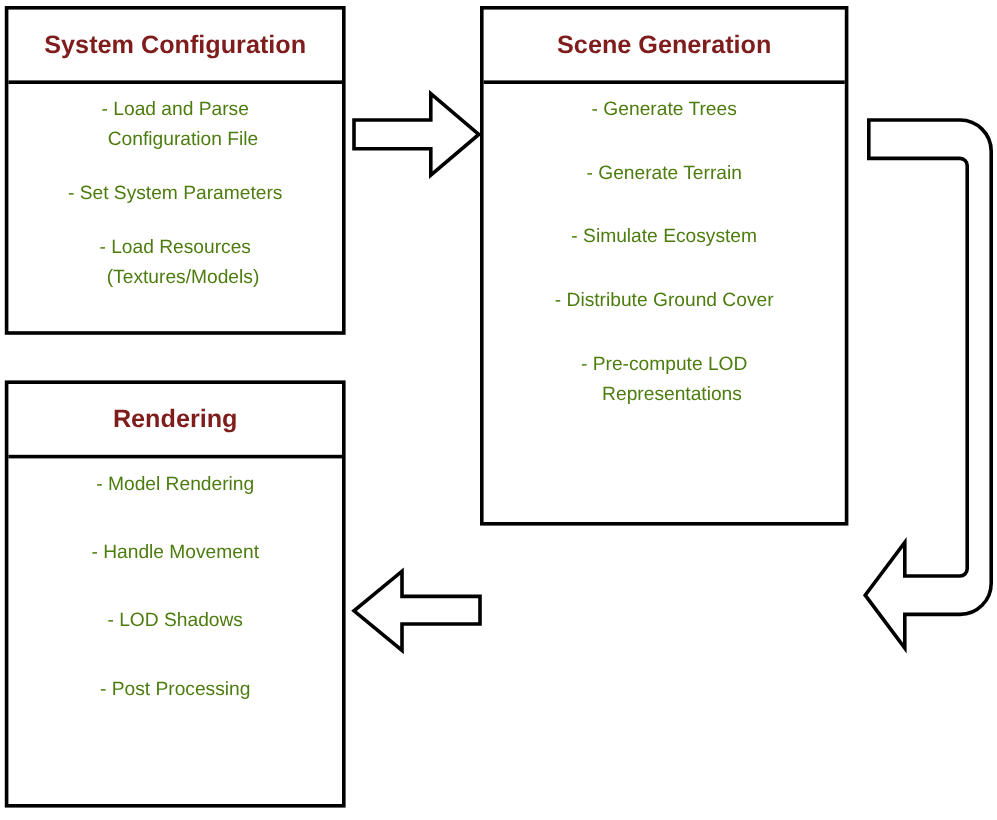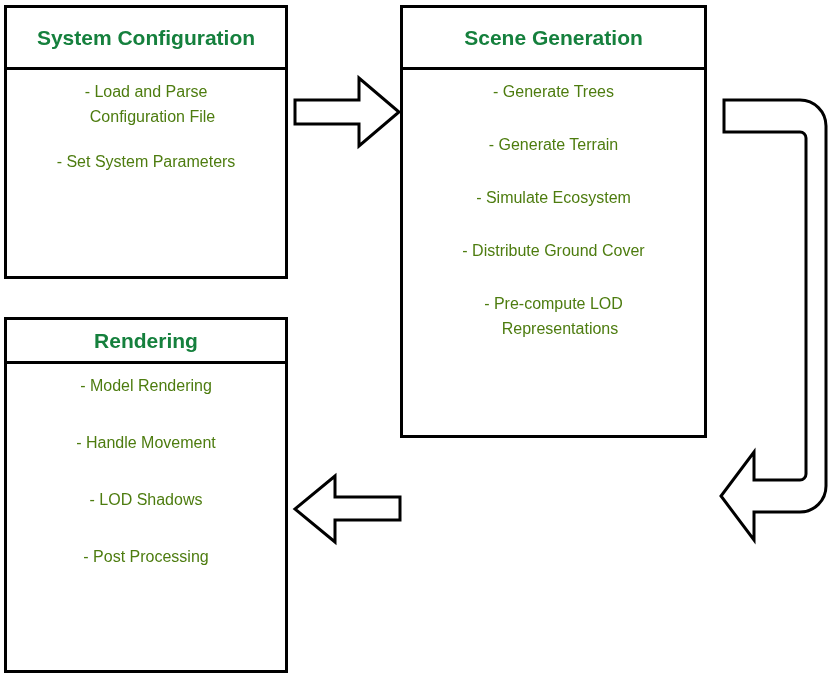--- a/index.html
+++ b/index.html
@@ -27,21 +27,21 @@
     background: #ffffff;
   }
   .node-title {
     box-sizing: border-box;
     width: 100%;
     border-bottom: 3px solid #000000;
     text-align: left;
     font-weight: bold;
     font-size: 21px;
     line-height: 1.1;
-    color: #15803d;
+    color: #7f1d1d;
     display: flex;
     align-items: center;
     justify-content: center;
   }
   .node-body {
     box-sizing: border-box;
     padding: 9px 12px 6px 12px;
   }
   .node-item {
     font-size: 16px;
@@ -54,21 +54,21 @@
     text-align: center;
   }
   .node-item:last-child { margin-bottom: 0; }
 
   
   #node-system-configuration { left: 4px;   top: 5px;   width: 284px; height: 274px; }
   #node-system-configuration .node-title { height: 62px; }
   #node-scene-generation    { left: 400px; top: 5px;   width: 307px; height: 433px; }
   #node-scene-generation .node-title { height: 62px; }
   #node-rendering           { left: 4px;   top: 317px; width: 284px; height: 356px; }
-  #node-rendering .node-title { height: 44px; }
+  #node-rendering .node-title { height: 62px; }
   #node-pre-rendering       { left: 400px; top: 410px; width: 307px; height: 263px; }
   #node-pre-rendering .node-title { height: 65px; }
 
   #node-scene-generation .node-item { margin-bottom: 28px; }
   #node-rendering .node-item        { margin-bottom: 32px; }
   #node-pre-rendering .node-item    { margin-bottom: 26px; }
 
   
   .connector {
     position: absolute;
@@ -89,20 +89,22 @@
 <body>
 
 <div id="canvas">
 
   <div class="node" id="node-system-configuration">
     <div class="node-title">System Configuration</div>
     <div class="node-body">
       <p class="node-item">- Load and Parse
 Configuration File</p>
       <p class="node-item">- Set System Parameters</p>
+      <p class="node-item">- Load Resources
+(Textures/Models)</p>
     </div>
   </div>
 
   <div class="node" id="node-scene-generation">
     <div class="node-title">Scene Generation</div>
     <div class="node-body">
       <p class="node-item">- Generate Trees</p>
       <p class="node-item">- Generate Terrain</p>
       <p class="node-item">- Simulate Ecosystem</p>
       <p class="node-item">- Distribute Ground Cover</p>

